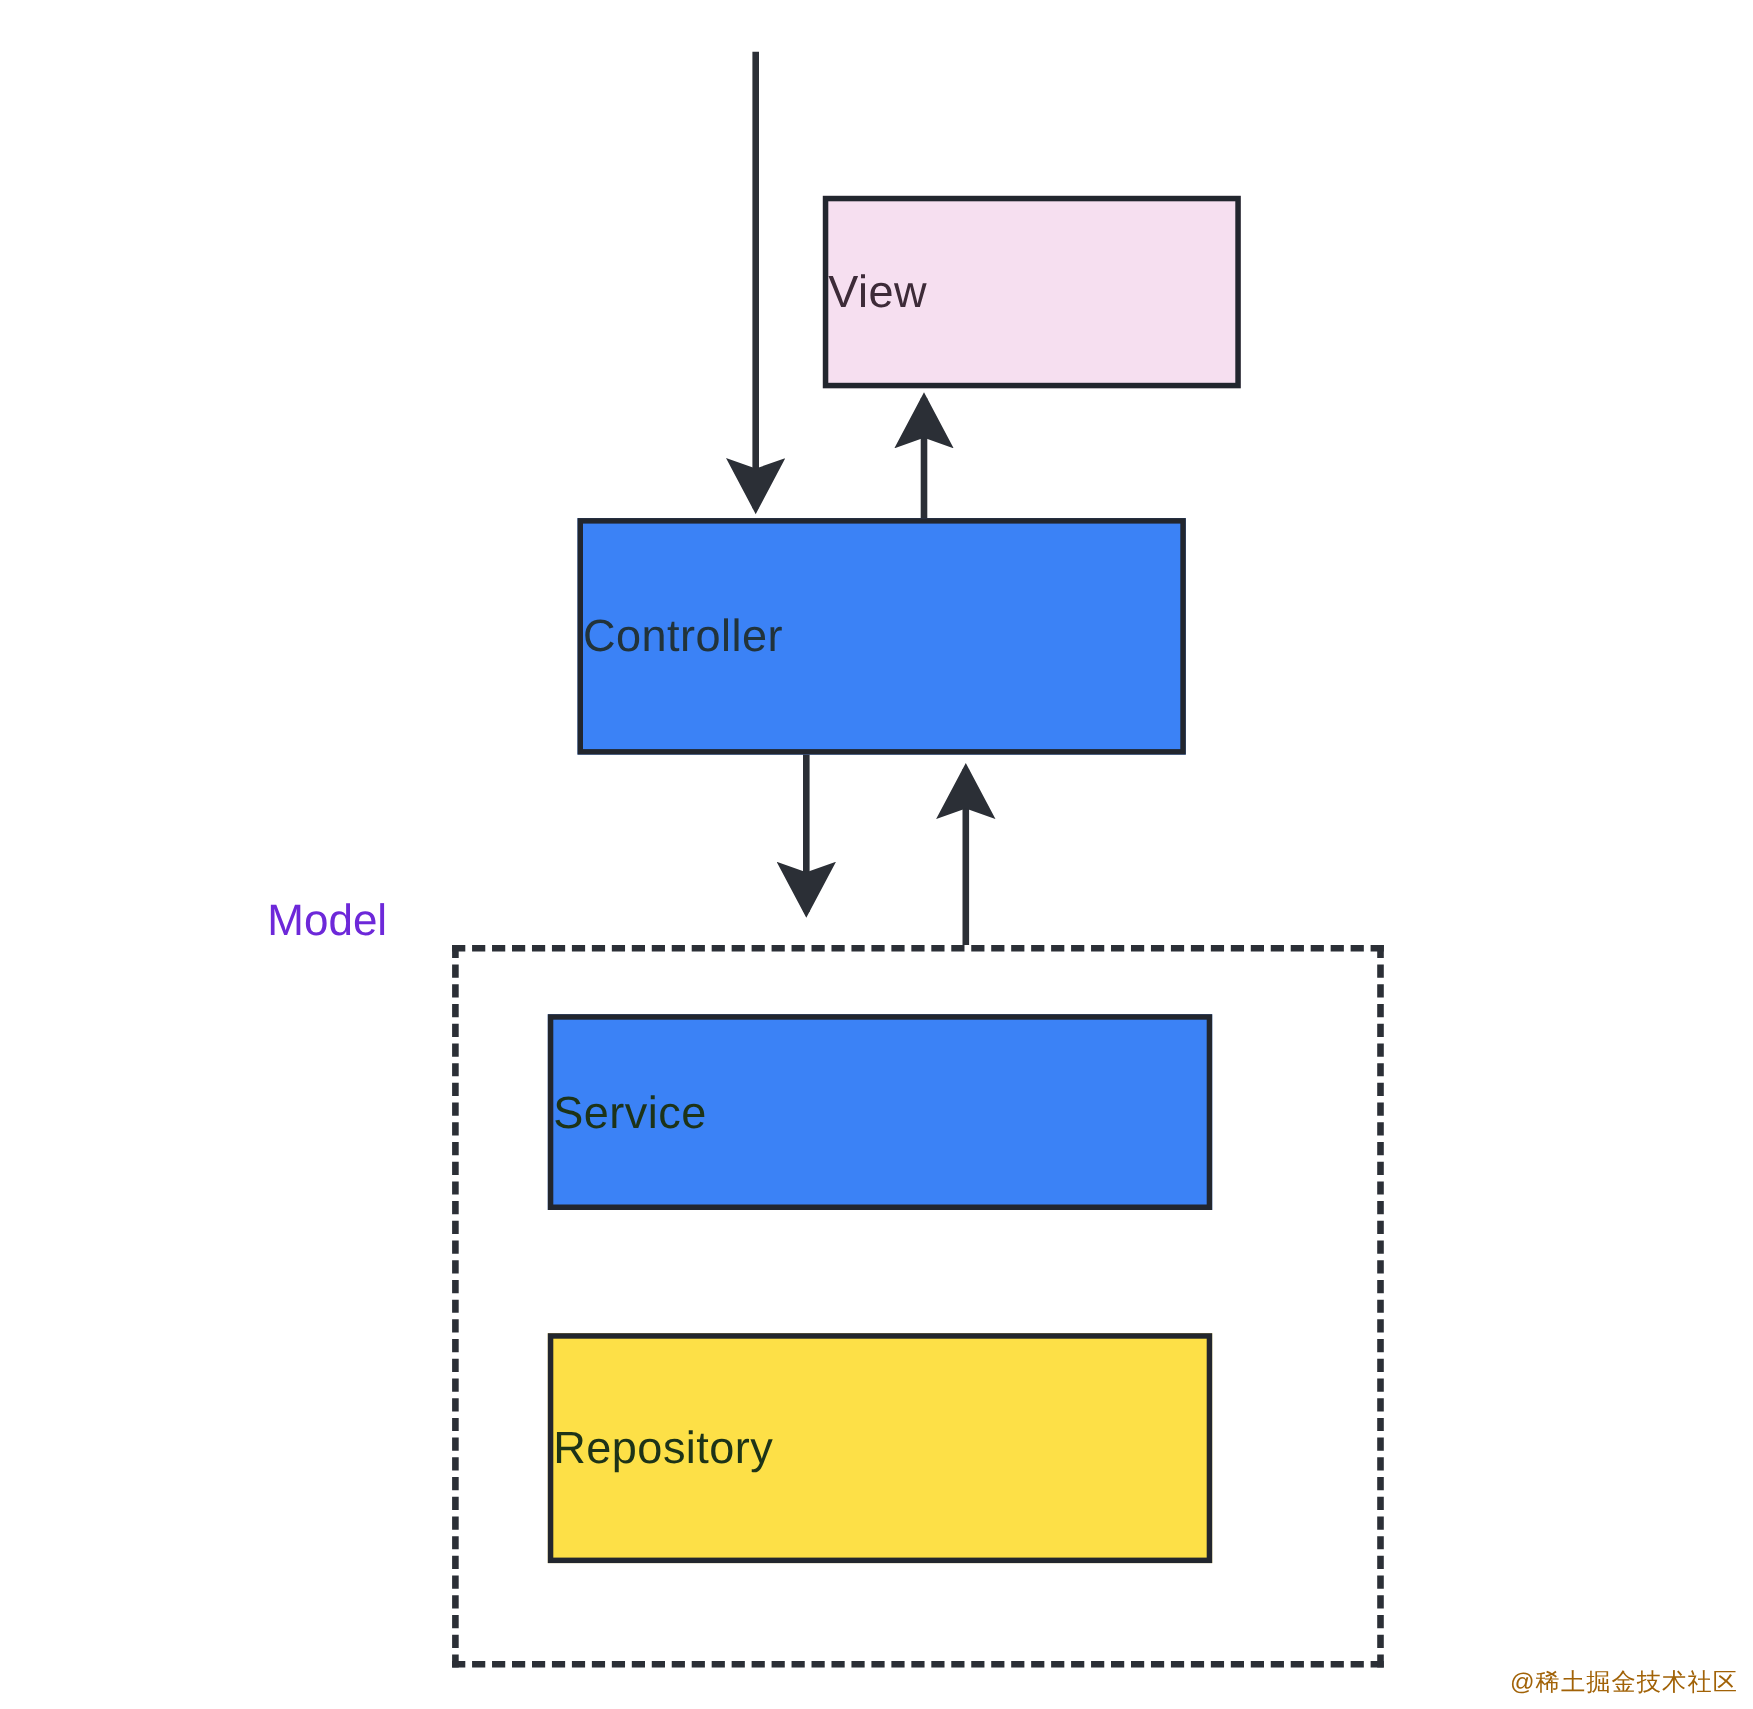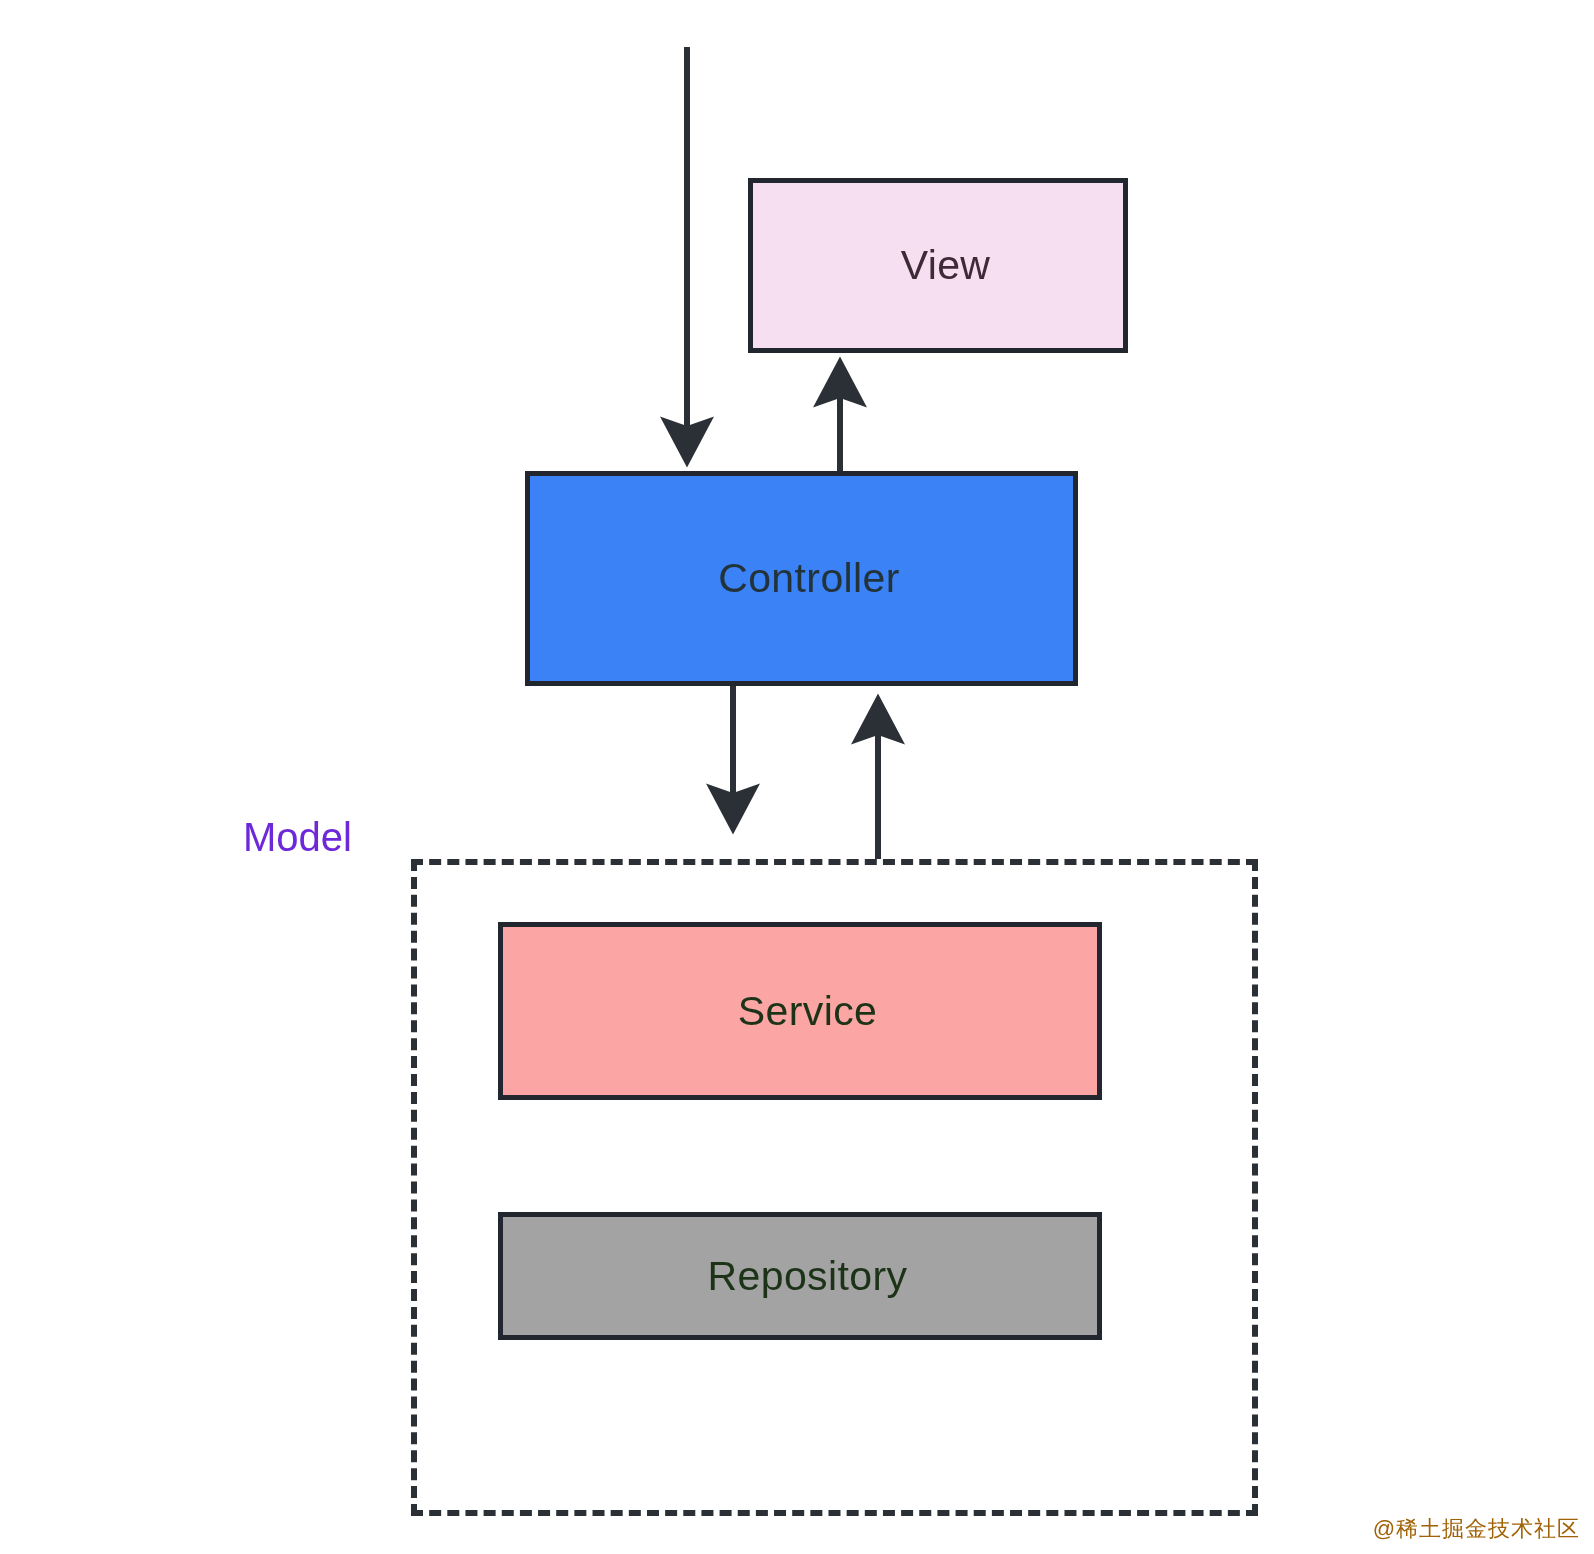--- a/index.html
+++ b/index.html
@@ -24,28 +24,26 @@
     width: 1594px;
     height: 1554px;
   }
 
   
   .node {
     position: absolute;
     box-sizing: border-box;
     display: flex;
     align-items: center;
-    justify-content: center;
     border: 5px solid #22262e;
     color: #1c2430;
     font-size: 41px;
     font-weight: 400;
     letter-spacing: 0.4px;
     line-height: 1;
-    padding-left: 15px;
   }
   .node-view {
     left: 748px;
     top: 178px;
     width: 380px;
     height: 175px;
     background: #f6dff0;
     color: #3d2b38;
   }
   .node-controller {
@@ -54,29 +52,29 @@
     width: 553px;
     height: 215px;
     background: #3b82f6;
     color: #22333a;
   }
   .node-service {
     left: 498px;
     top: 922px;
     width: 604px;
     height: 178px;
-    background: #fca5a5;
+    background: #3b82f6;
     color: #1d3318;
   }
   .node-repository {
     left: 498px;
     top: 1212px;
     width: 604px;
-    height: 128px;
-    background: #a3a3a3;
+    height: 209px;
+    background: #fde047;
     color: #1d3318;
   }
 
   
   .model-group {
     position: absolute;
     left: 411px;
     top: 859px;
     width: 847px;
     height: 657px;

